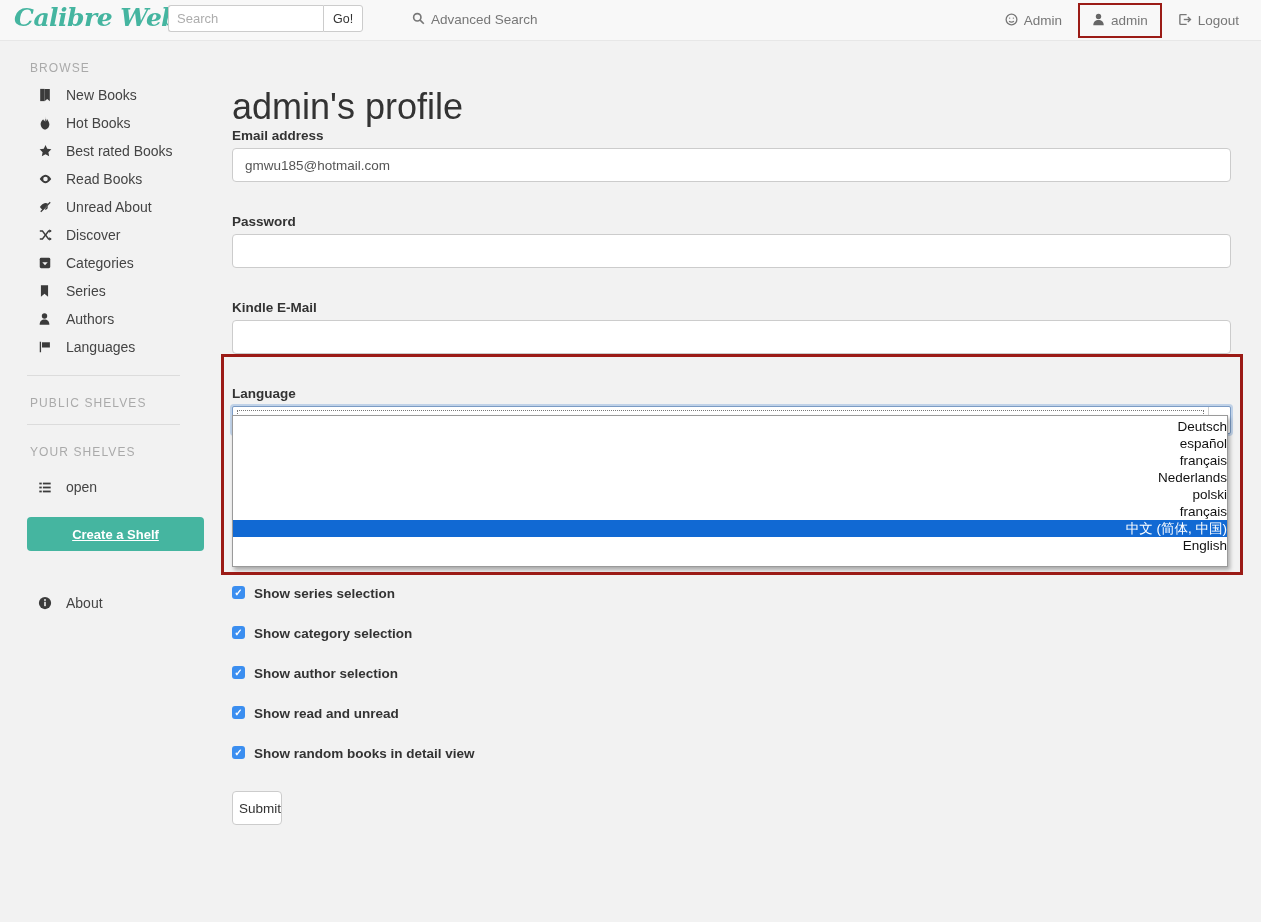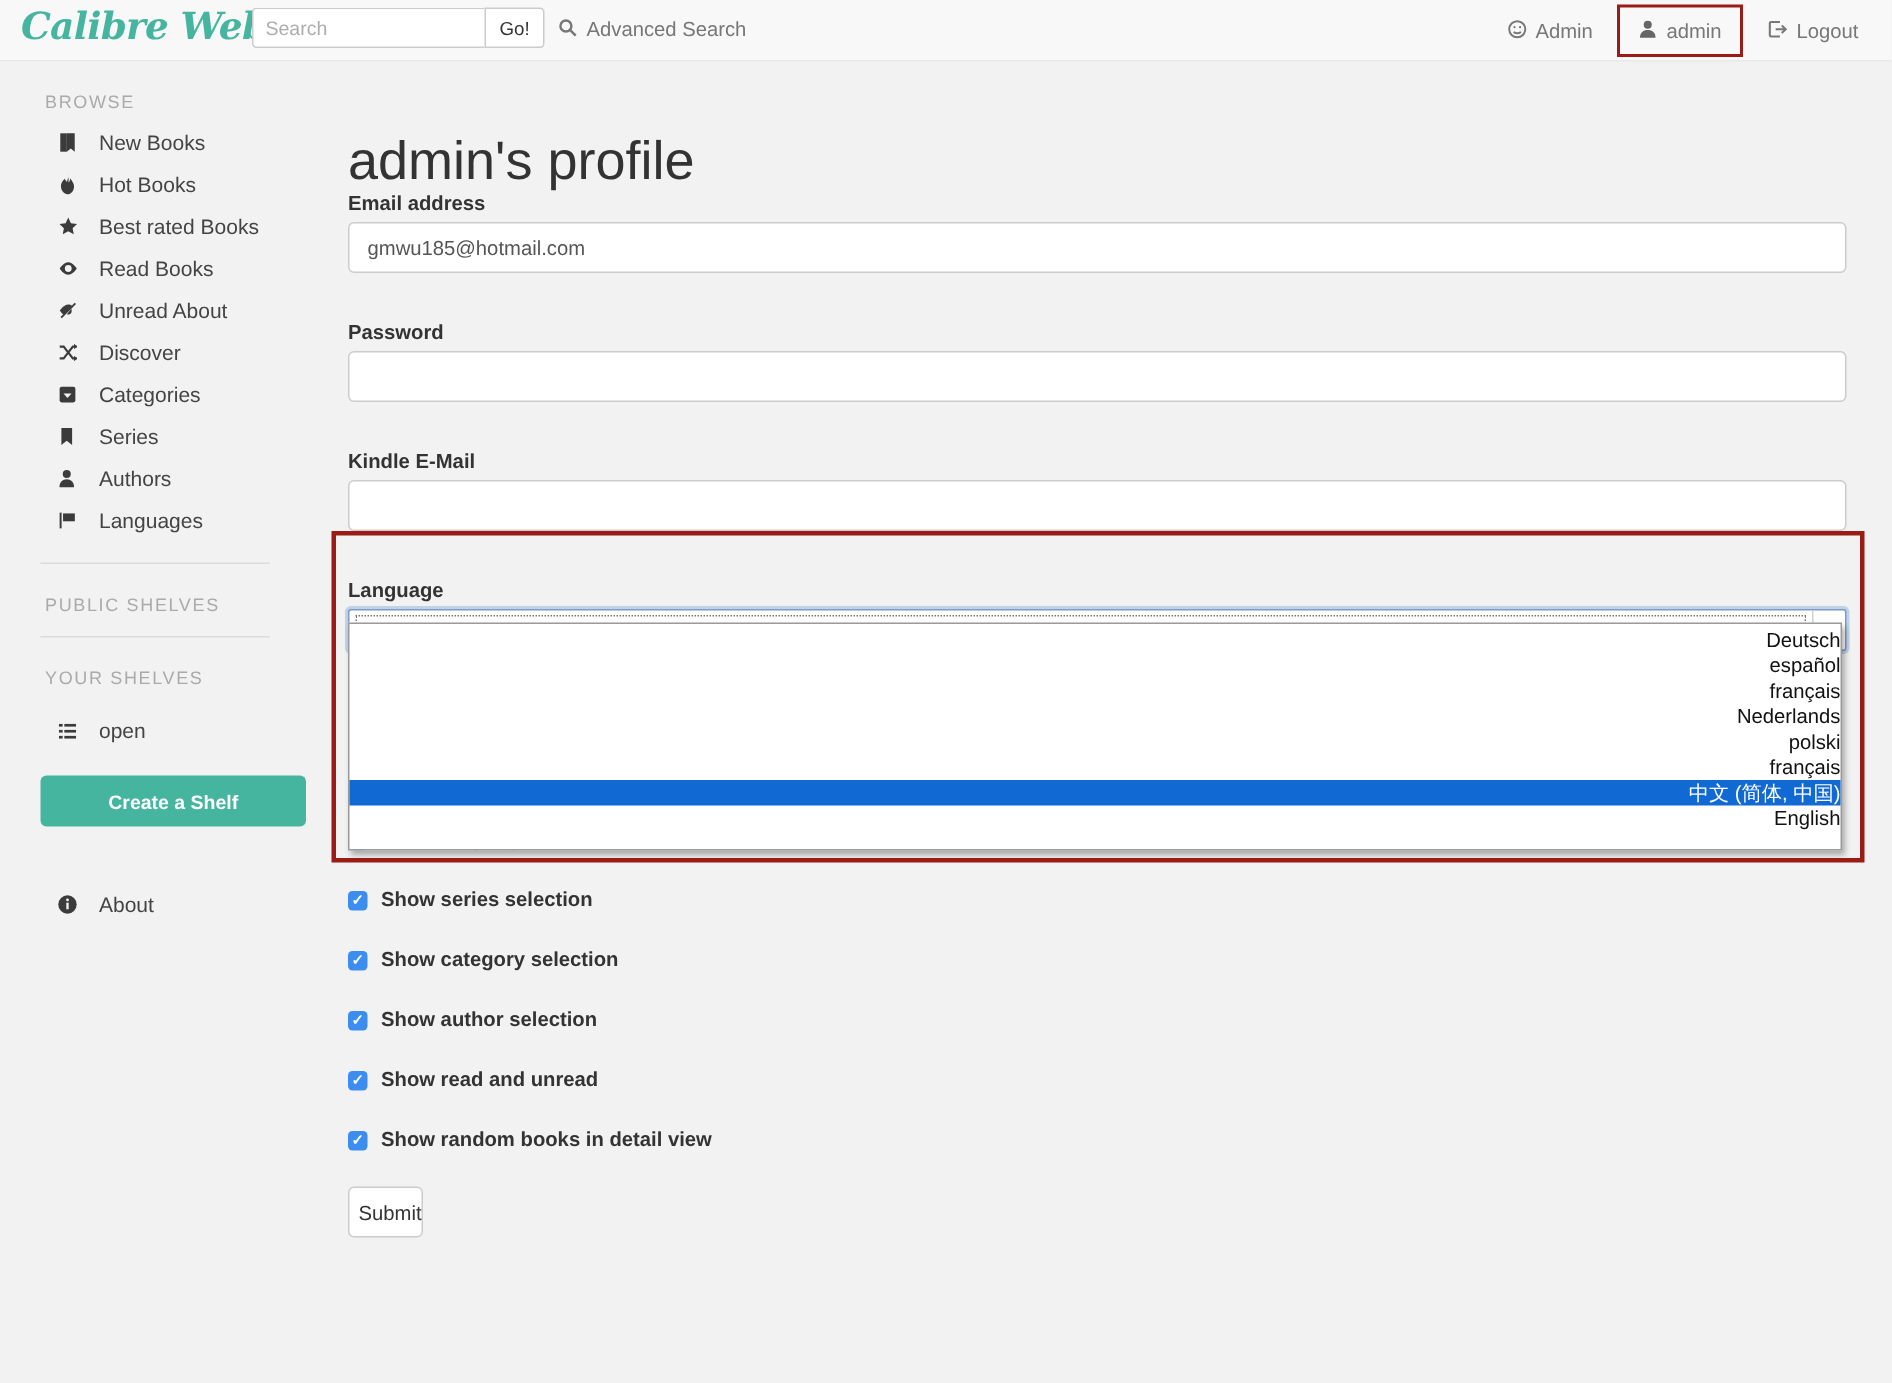--- a/index.html
+++ b/index.html
@@ -49,21 +49,21 @@
     height: 27px;
     border: 1px solid #ccc;
     border-radius: 0 3px 3px 0;
     background: #fff;
     font-size: 12.5px;
     color: #333;
     padding: 0 9px;
     cursor: pointer;
   }
   .advsearch {
-    position: absolute; left: 372px; top: 12px;
+    position: absolute; left: 412px; top: 12px;
     font-size: 13.5px; color: #777;
     display: flex; align-items: center; gap: 6px;
     cursor: pointer;
   }
   .navright {
     position: absolute; right: 8px; top: 0;
     height: 41px;
     display: flex; align-items: center;
   }
   .navitem {
@@ -113,20 +113,21 @@
     height: 34px; line-height: 34px;
     text-align: center;
     background: #45b5a0;
     color: #fff;
     font-size: 13px;
     font-weight: bold;
     border-radius: 4px;
     border: none;
     width: 177px;
     cursor: pointer;
+    text-decoration: underline;
   }
 
   
   .main {
     position: absolute; left: 210px; top: 41px;
     width: 1051px; height: 881px;
   }
   .page-title {
     margin: 45px 0 0 22px;
     font-size: 36px;
@@ -201,21 +202,21 @@
     font-size: 13.5px;
     color: #111;
     cursor: pointer;
     white-space: nowrap;
   }
   .opt.selected { background: #1169d3; color: #fff; }
 
   
   .checks { margin-top: 10px; }
   .chk-row {
-    display: flex; align-items: flex-end;
+    display: flex; align-items: flex-start;
     height: 21px;
     margin-bottom: 19px;
   }
   .chk-box {
     width: 13px; height: 13px;
     border-radius: 3px;
     background: #3b8ef0;
     display: inline-flex;
     align-items: center; justify-content: center;
     flex: none;

